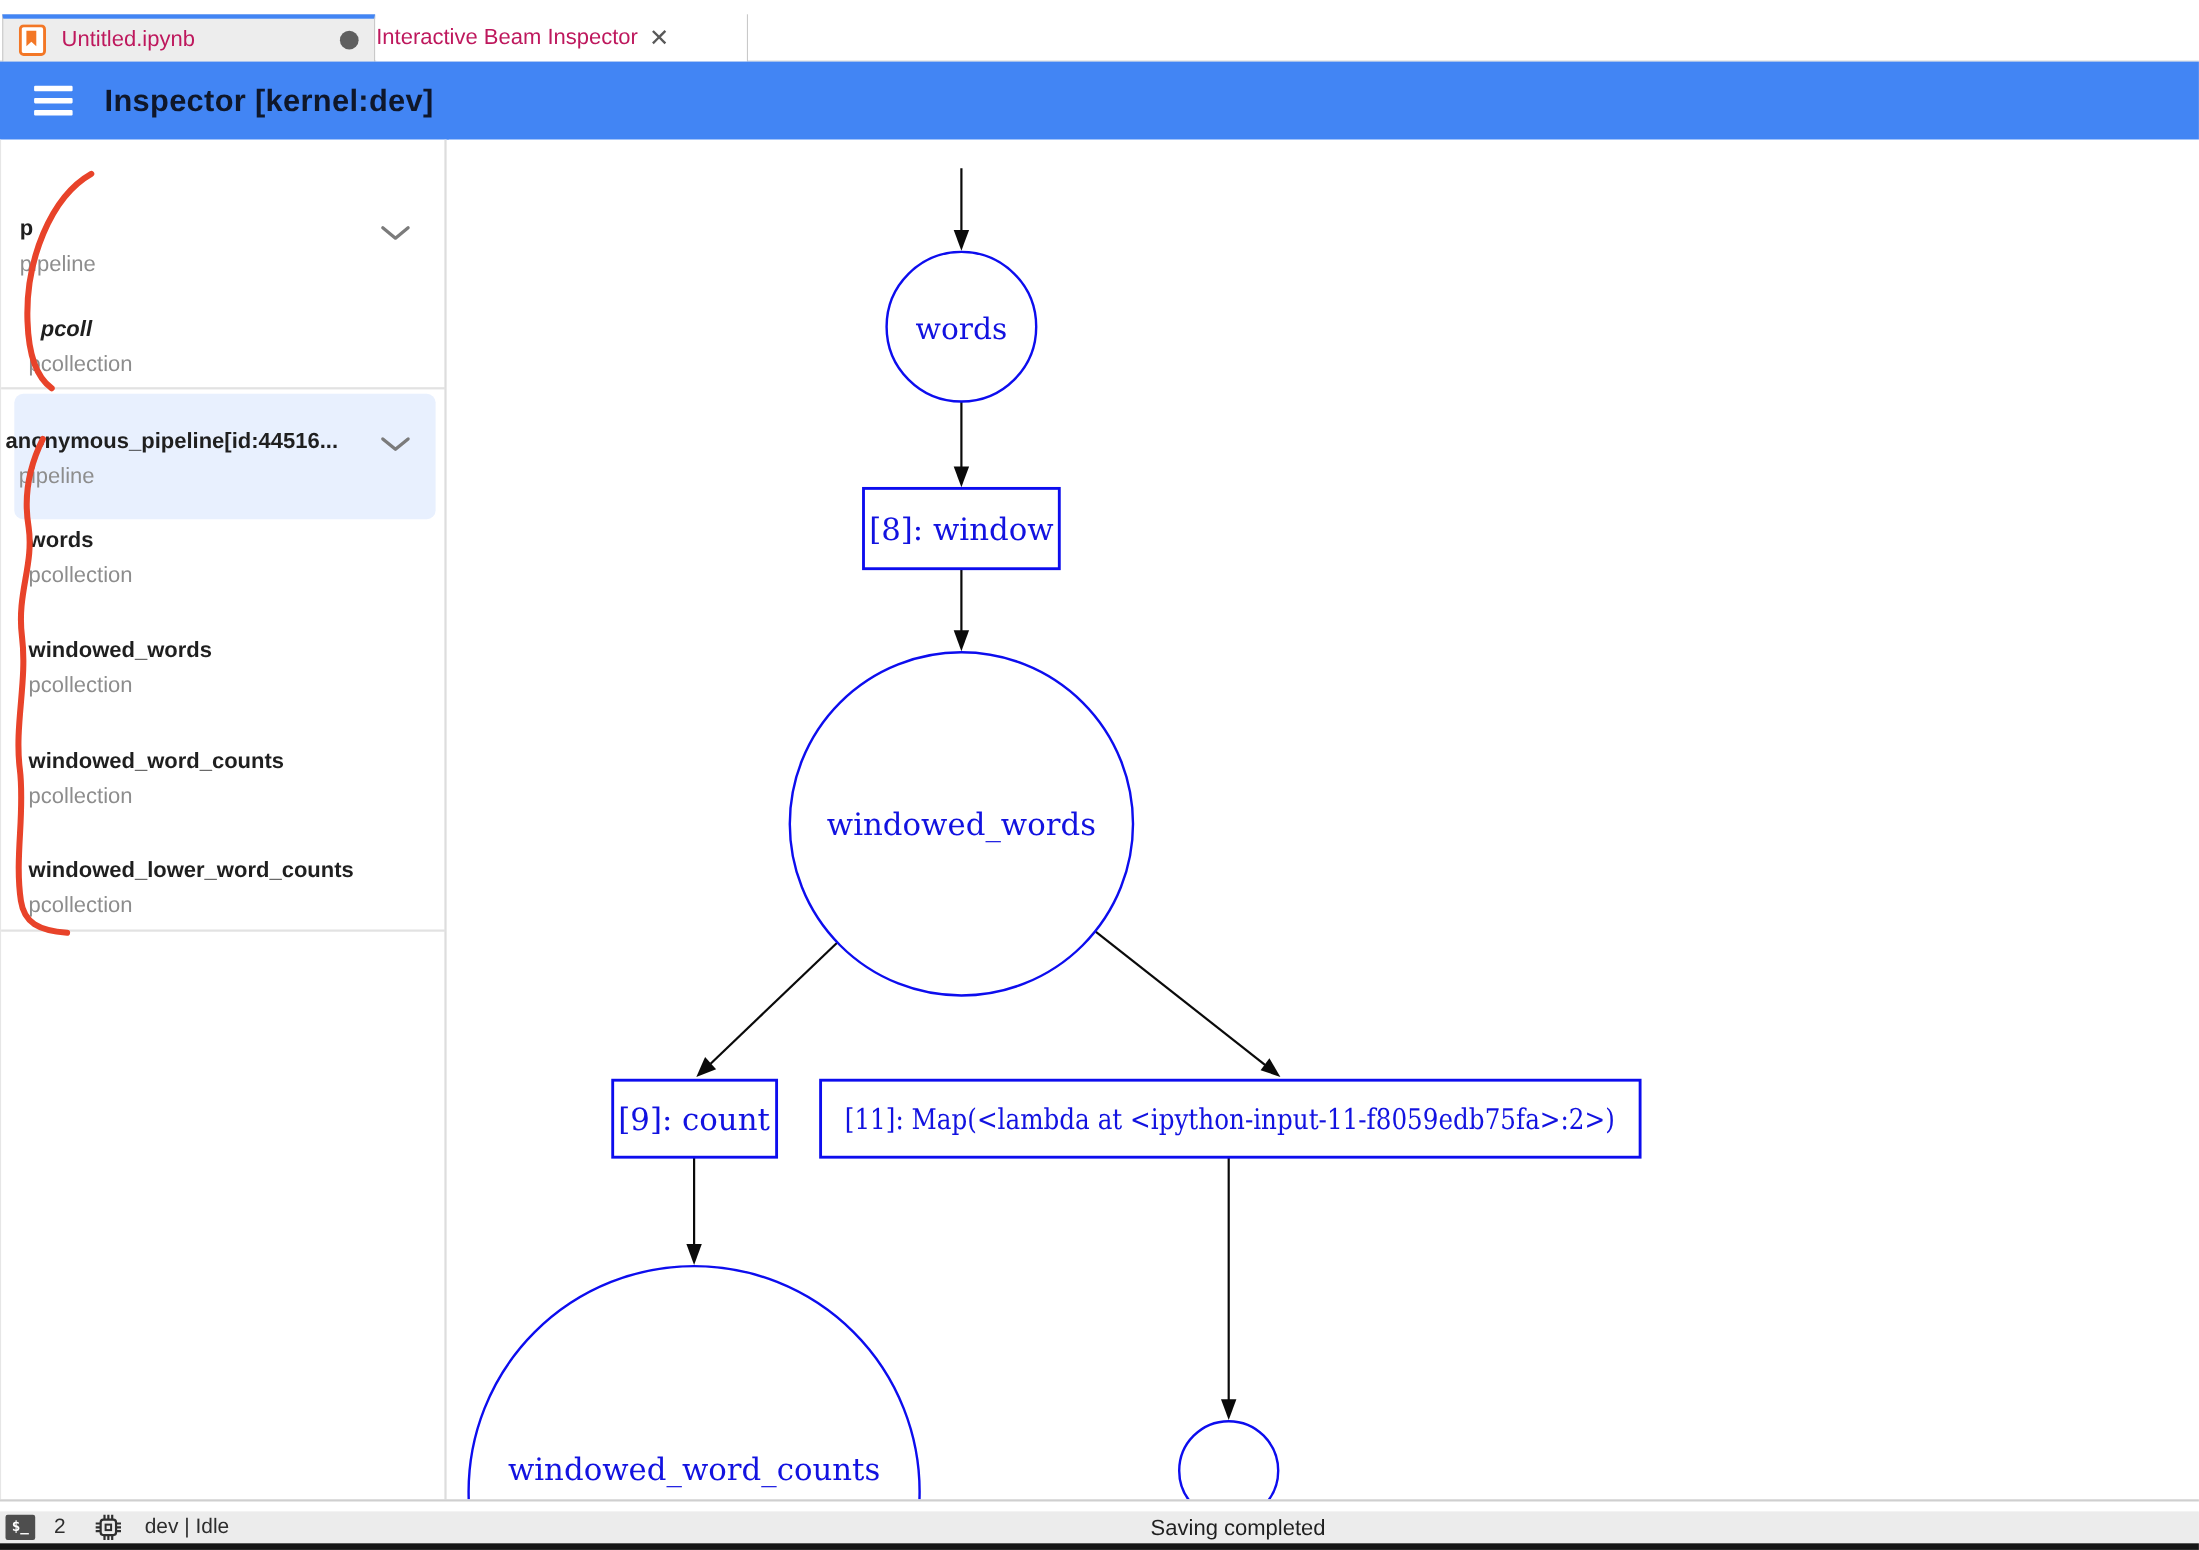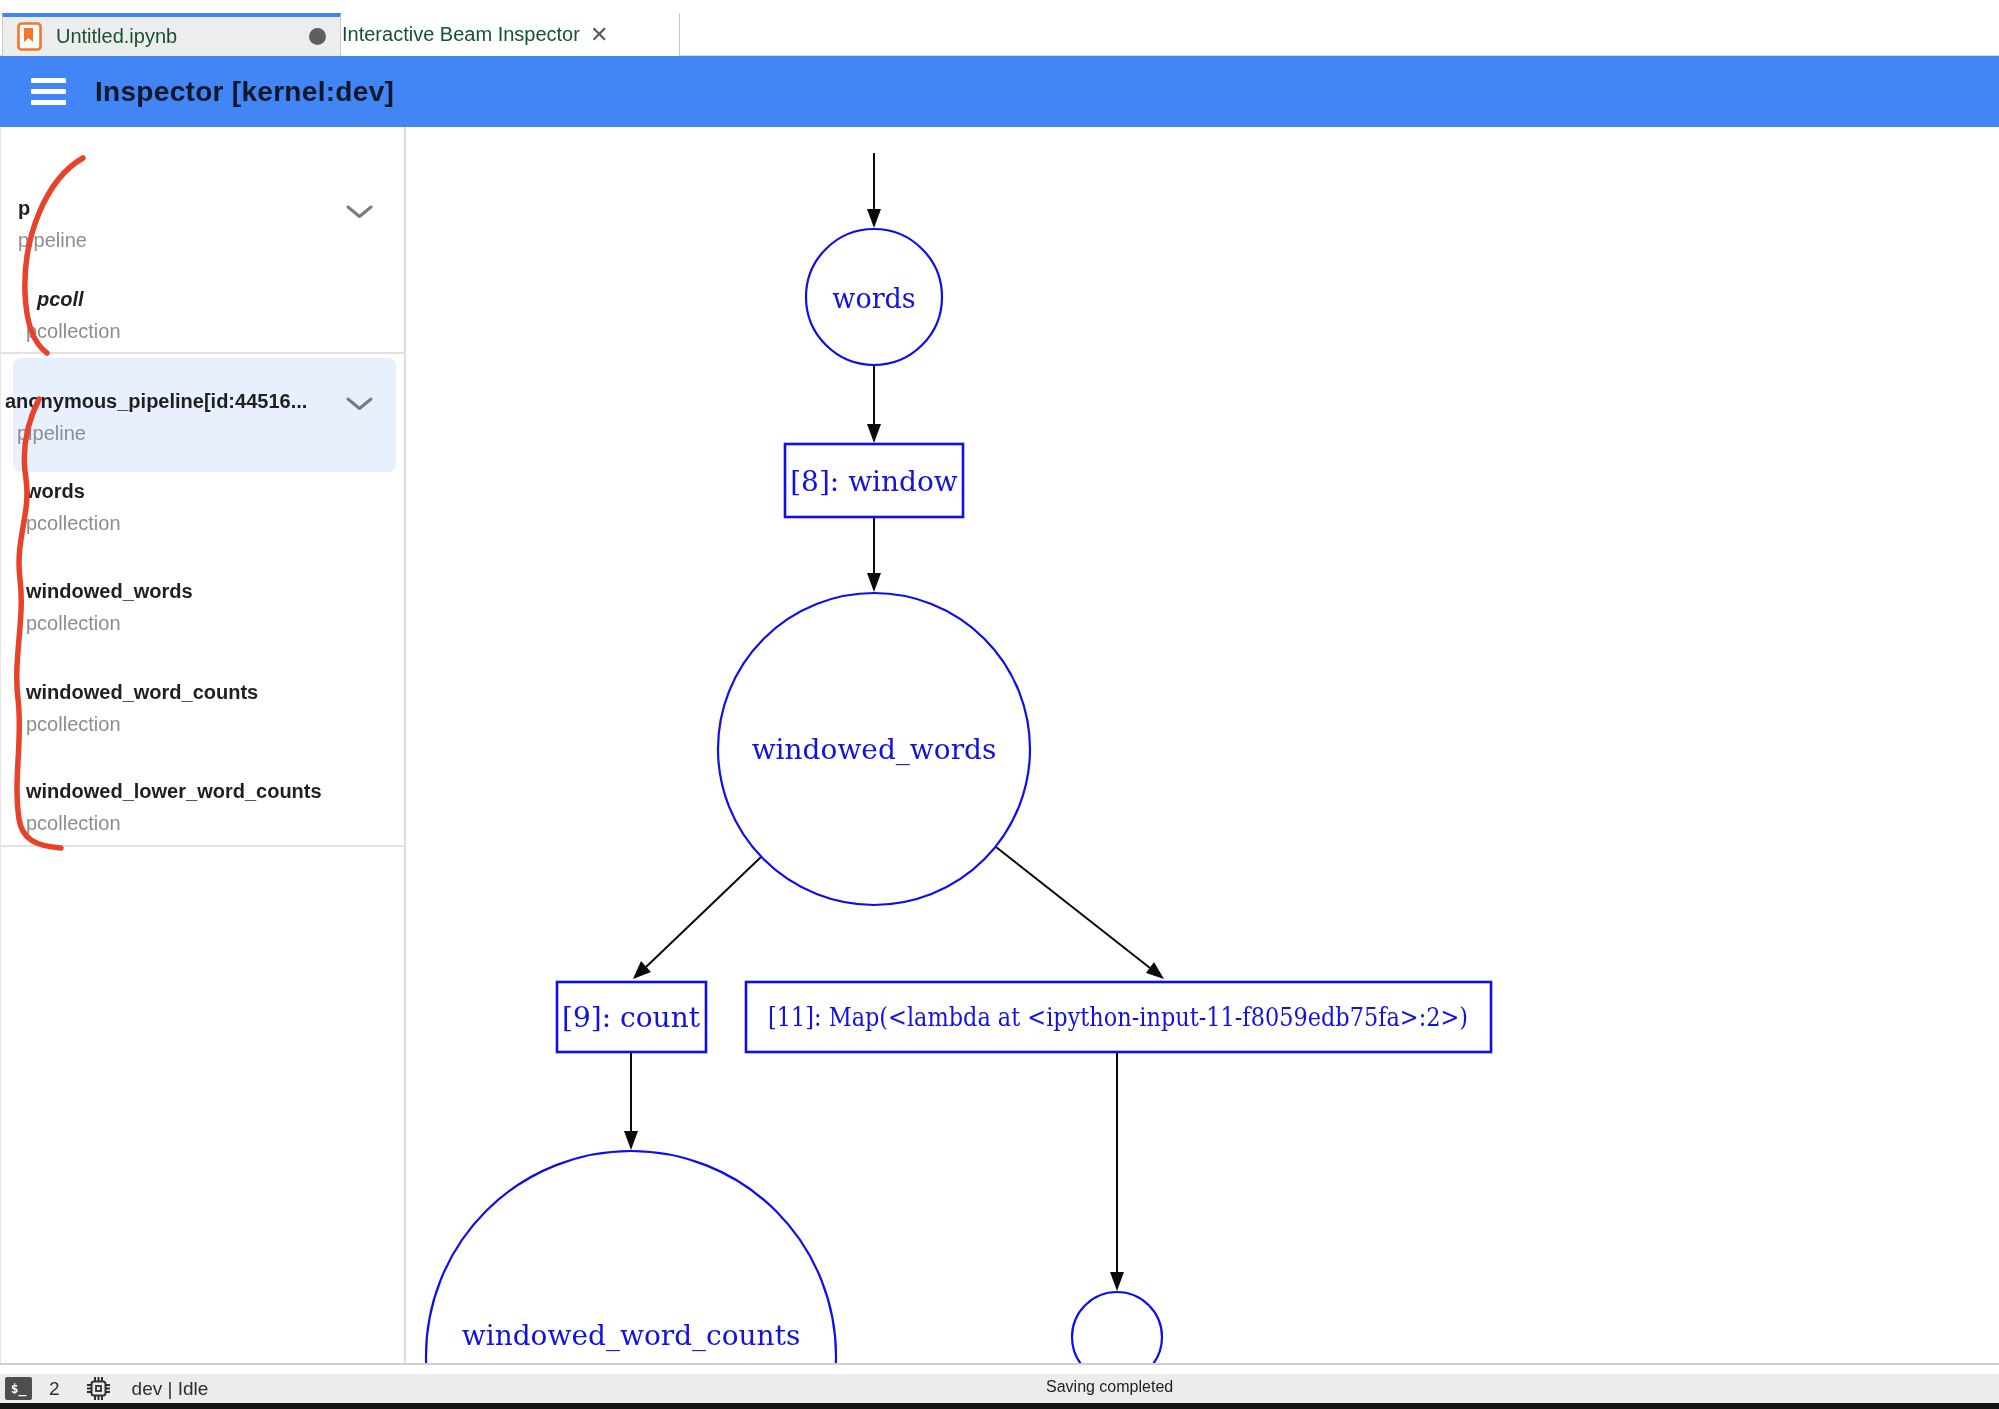--- a/index.html
+++ b/index.html
@@ -11,21 +11,21 @@
 
   
   .tabbar { position:absolute; left:0; top:0; width:1999px; height:56px;
             background:#fff; border-bottom:1px solid #d8d8d8; }
   .tab { position:absolute; top:13px; height:43px; display:flex; align-items:center; }
   .tab-notebook { left:2px; width:339px; background:#ededed;
             border-top:4px solid #4285f4; border-left:1px solid #c9c9c9;
             border-right:1px solid #c9c9c9; padding:0 14px; gap:14px; }
   .tab-inspector { left:342px; width:338px; background:#ffffff;
             border-right:1px solid #c9c9c9; justify-content:flex-start; gap:10px; }
-  .tab-label { font-size:20px; color:#14532d; white-space:nowrap; }
+  .tab-label { font-size:20px; color:#be185d; white-space:nowrap; }
   .unsaved-dot { width:17px; height:17px; border-radius:50%; background:#5f5f5f; margin-left:auto; }
   .tab-close { font-size:22px; color:#595959; line-height:1; }
 
   
   .app-header { position:absolute; left:0; top:56px; width:1999px; height:71px;
             background:#4285f4; display:flex; align-items:center; }
   .hamburger { width:35px; margin-left:31px; display:flex; flex-direction:column; gap:6px; cursor:pointer; }
   .hamburger span { display:block; height:5px; background:#fff; border-radius:1px; }
   .app-title { margin-left:29px; color:#0f172a; font-size:28px; font-weight:bold; letter-spacing:0.3px; }
 
@@ -51,21 +51,21 @@
   
   .content-bottom-line { position:absolute; left:0; top:1363px; width:1999px; height:2px; background:#cfcfcf; }
   .statusbar { position:absolute; left:0; top:1374px; width:1999px; height:29px;
                background:#ececec; display:flex; align-items:center; font-size:19px; color:#2e2e2e; }
   .term-icon { margin-left:5px; width:27px; height:23px; background:#4e4e4e; border-radius:2px;
                color:#fff; font-family:"DejaVu Sans Mono",monospace; font-size:13px; font-weight:bold;
                display:flex; align-items:center; justify-content:center; }
   .kernel-count { margin-left:17px; }
   .chip-icon { margin-left:25px; display:flex; }
   .kernel-status { margin-left:20px; white-space:nowrap; }
-  .save-msg { position:absolute; left:1046px; top:4px; font-size:16px; color:#1f1f1f; }
+  .save-msg { position:absolute; left:1046px; top:4px; font-size:20px; color:#1f1f1f; }
   .bottom-strip { position:absolute; left:0; top:1403px; width:1999px; height:6px; background:#141414; }
 </style>
 </head>
 <body>
 
 <div class="tabbar">
   <div class="tab tab-notebook">
     <svg width="25" height="29" viewBox="0 0 25 29">
       <rect x="1.5" y="1.5" width="22" height="26" rx="3" fill="#fff" stroke="#f37726" stroke-width="2.6"></rect>
       <path d="M7 6 h9 v14 l-4.5 -4 l-4.5 4 z" fill="#f37726"></path>

